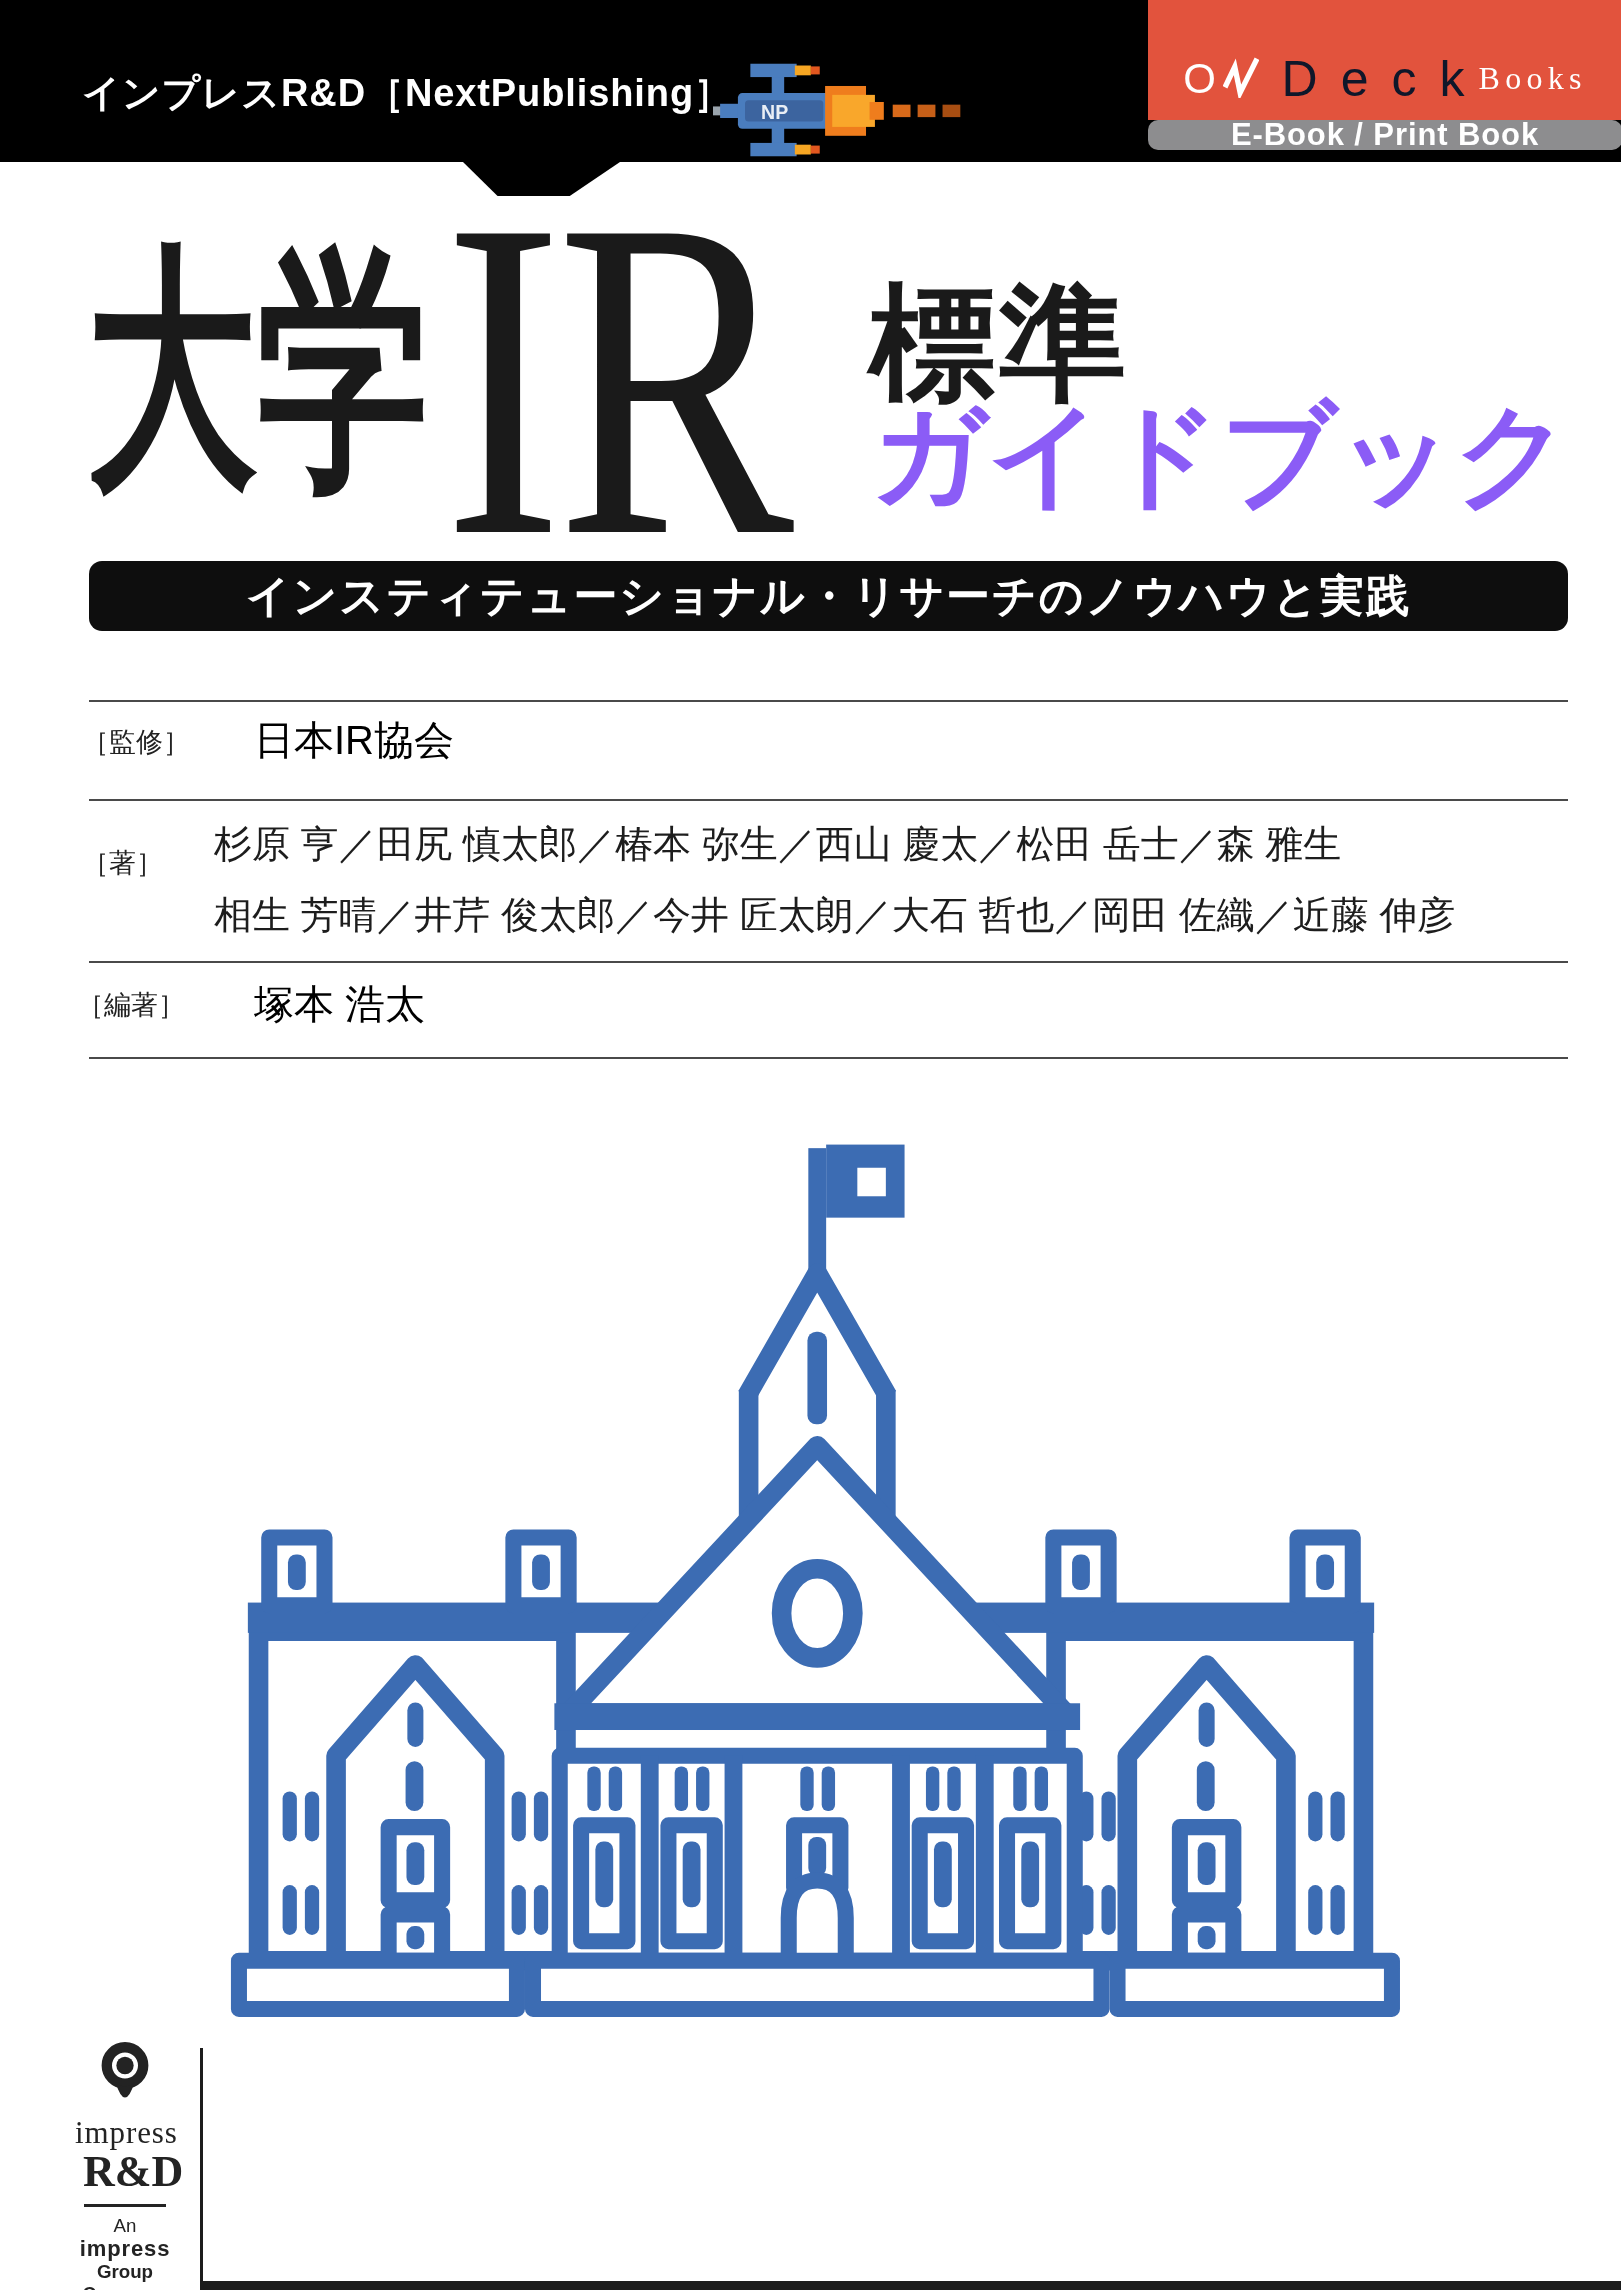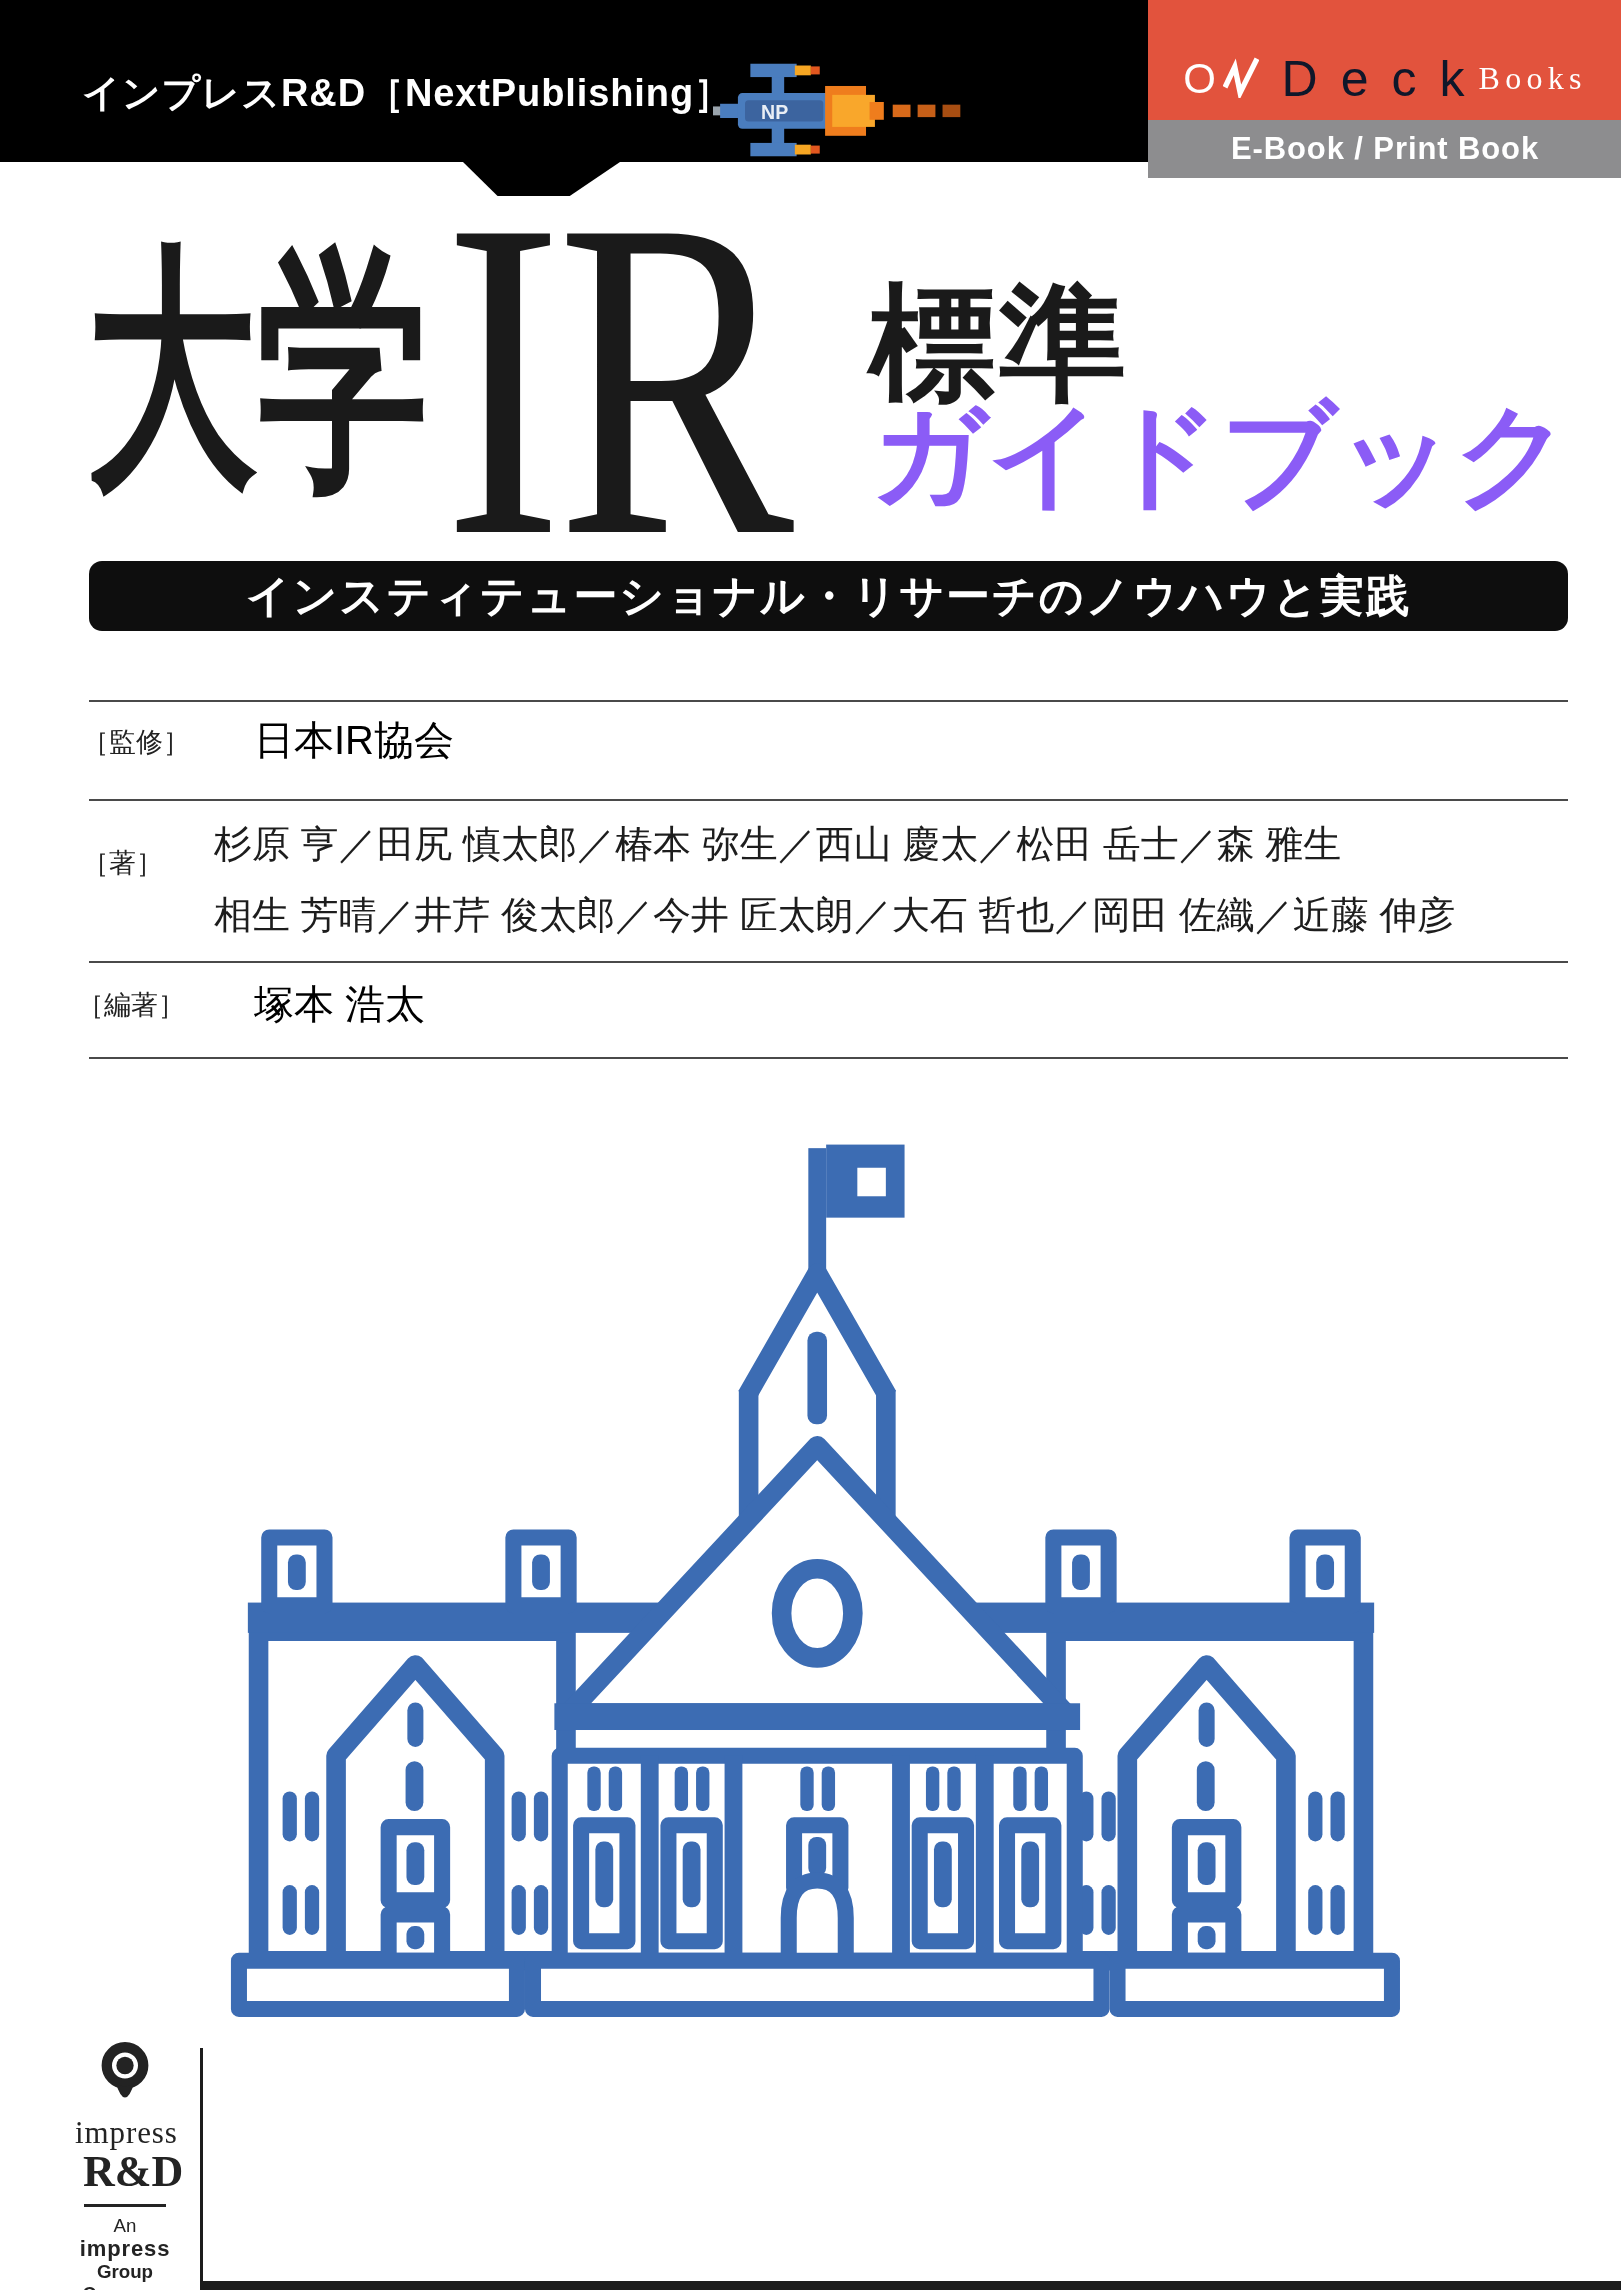--- a/index.html
+++ b/index.html
@@ -21,22 +21,22 @@
   .rocket{position:absolute;left:713px;top:61px;width:258px;height:98px;}
   
   .ondeck{position:absolute;left:1148px;top:0;width:474px;height:162px;}
   .ondeck-orange{position:absolute;left:0;top:0;width:474px;height:120px;background:var(--orange);
     display:flex;align-items:flex-end;justify-content:center;padding-bottom:12.5px;}
   .ondeck-line{display:flex;align-items:center;}
   .ondeck-o{color:#fff;font-size:42px;font-family:"Liberation Sans",sans-serif;letter-spacing:1.8px;}
   .ondeck-check{width:36px;height:41px;margin:0 3.6px 1.8px 5.3px;}
   .ondeck-deck{color:#0f172a;font-size:50px;letter-spacing:23px;margin-left:19px;}
   .ondeck-books{color:#fff;font-size:32px;font-family:"Liberation Serif",serif;letter-spacing:5.3px;margin-left:-9px;}
-  .ondeck-graybar{position:absolute;left:0;top:120px;width:474px;height:58px;background:var(--gray);
-    display:flex;align-items:center;justify-content:center;}
+  .ondeck-graybar{position:absolute;left:0;top:120px;width:474px;height:30px;background:var(--gray);
+    display:flex;align-items:center;justify-content:center;border-radius:10px;}
   .ondeck-sub{color:#fff;font-size:31px;font-weight:bold;letter-spacing:0.9px;}
   
   .t-kanji{position:absolute;left:86px;top:242px;font-size:260px;line-height:1;font-weight:bold;
     font-family:"Liberation Serif",serif;color:#1a1a1a;transform:scaleX(.66);transform-origin:left top;white-space:nowrap;}
   .t-latin{position:absolute;left:444px;top:151px;font-size:456px;line-height:1;
     font-family:"Liberation Serif",serif;color:#1a1a1a;transform:scaleX(.78);transform-origin:left top;
     letter-spacing:-7.1px;white-space:nowrap;}
   .t-sub1{position:absolute;left:869px;top:281px;font-size:127px;line-height:1;font-weight:bold;
     font-family:"Liberation Serif",serif;color:#1a1a1a;letter-spacing:3.6px;white-space:nowrap;}
   .t-sub2{position:absolute;left:871px;top:399px;font-size:114px;line-height:1;font-weight:bold;

